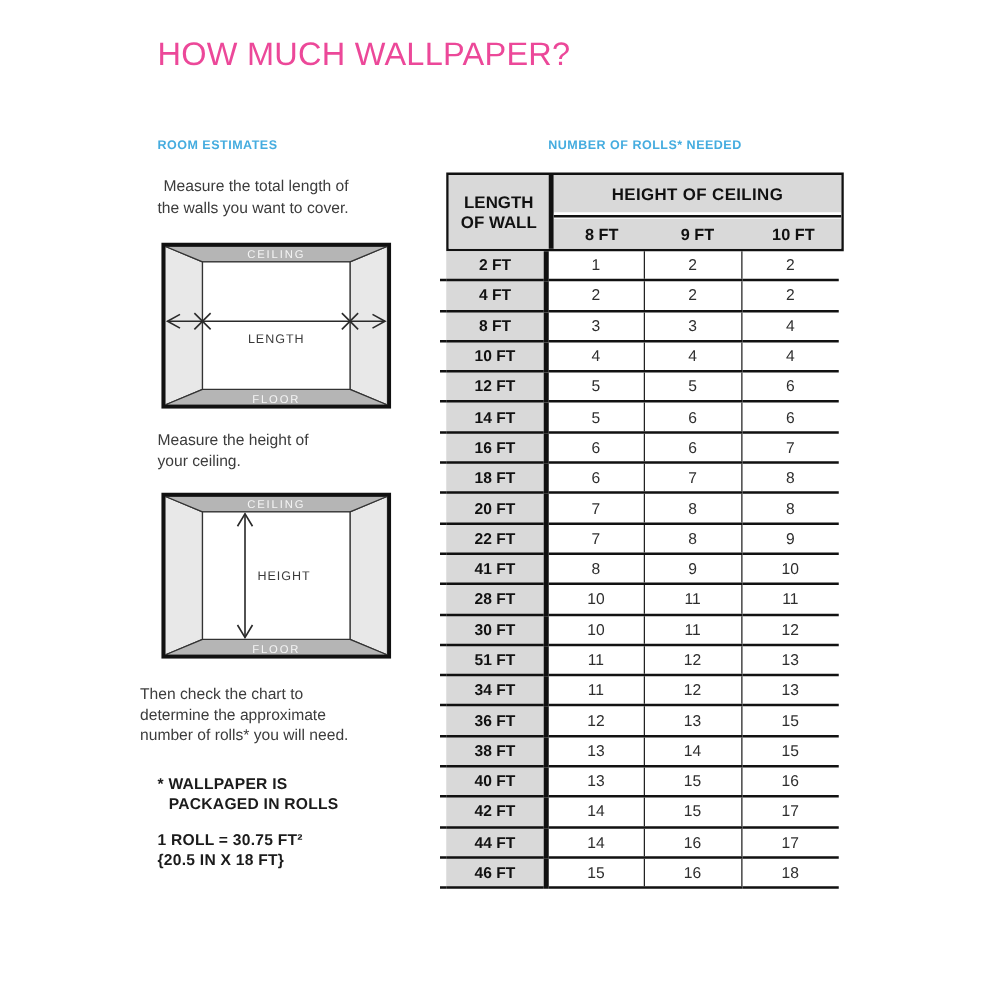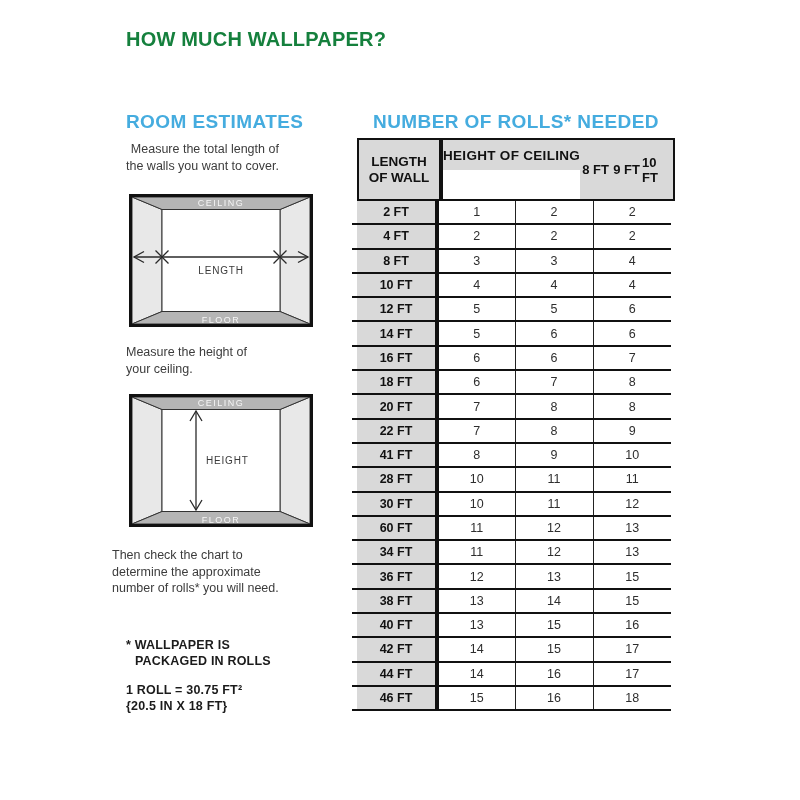--- a/index.html
+++ b/index.html
@@ -1,42 +1,42 @@
 <!DOCTYPE html>
 <html><head>
 <meta charset="utf-8">
 <style>
   html,body{margin:0;padding:0;background:#ffffff;}
   #page{position:relative;width:800px;height:800px;background:#ffffff;overflow:hidden;
         font-family:"Liberation Sans",sans-serif;color:#3c3c3c;}
   .abs{position:absolute;}
   .preline{white-space:pre-line;}
-  #page-title{left:126px;top:28px;font-size:20px;font-weight:bold;letter-spacing:.2px;color:#15803d;}
-  .section-heading{font-size:19px;font-weight:bold;letter-spacing:.4px;color:#45acdf;}
+  #page-title{left:126px;top:28px;font-size:26px;font-weight:normal;letter-spacing:.2px;color:#ec4899;}
+  .section-heading{font-size:10px;font-weight:bold;letter-spacing:.4px;color:#45acdf;}
   #room-estimates-heading{left:126px;top:111px;}
   #rolls-heading{left:357px;top:111px;width:318px;text-align:center;}
   .body-text{font-size:12.5px;line-height:16.5px;color:#3c3c3c;}
   #step1{left:126px;top:141px;text-align:right;}
   #step2{left:126px;top:344px;}
   #step3{left:112px;top:547px;}
-  .bold-note{font-size:12.5px;line-height:15.5px;font-weight:bold;color:#1b1b1b;letter-spacing:.2px;margin-top:18px;}
+  .bold-note{font-size:12.5px;line-height:15.5px;font-weight:bold;color:#1b1b1b;letter-spacing:.2px;}
   #footnote{left:126px;top:620px;}
   #footnote .indent{margin-left:9px;}
   #roll-info{left:126px;top:665px;}
   .diagram{left:129px;width:184px;height:133px;}
   #length-diagram{top:194px;}
   #height-diagram{top:394px;}
 
   
   #table-header{left:357px;top:138px;width:318px;height:63px;border:2.5px solid #111;
     box-sizing:border-box;display:flex;}
   .th-left{width:80px;flex:none;background:#d9d9d9;border-right:4px solid #111;display:flex;
     align-items:center;justify-content:center;font-weight:bold;font-size:13.5px;line-height:16px;
     text-align:center;color:#111;}
-  .th-right{flex:1;display:flex;flex-direction:row;min-width:0;}
+  .th-right{flex:1;display:flex;flex-direction:column;min-width:0;}
   .th-group{height:30px;flex:none;background:#d9d9d9;display:flex;align-items:center;
     justify-content:center;font-weight:bold;font-size:13.5px;letter-spacing:.3px;color:#111;}
   .th-divider{height:5px;flex:none;background:#fff;display:flex;align-items:center;}
   .th-divider span{display:block;width:100%;height:2px;background:#111;}
   .th-cols{flex:1;background:#d9d9d9;display:flex;}
   .th-col{flex:1;display:flex;align-items:center;justify-content:center;font-weight:bold;
     font-size:13px;color:#111;}
 
   
   #rolls-table{position:absolute;left:352px;top:201px;border-collapse:collapse;table-layout:fixed;}
@@ -230,21 +230,21 @@
         </tr>
         <tr>
           <td class="spacer"></td>
           <td class="wall">30 FT</td>
           <td class="num">10</td>
           <td class="num mid">11</td>
           <td class="num mid">12</td>
         </tr>
         <tr>
           <td class="spacer"></td>
-          <td class="wall">60 FT</td>
+          <td class="wall">51 FT</td>
           <td class="num">11</td>
           <td class="num mid">12</td>
           <td class="num mid">13</td>
         </tr>
         <tr>
           <td class="spacer"></td>
           <td class="wall">34 FT</td>
           <td class="num">11</td>
           <td class="num mid">12</td>
           <td class="num mid">13</td>

